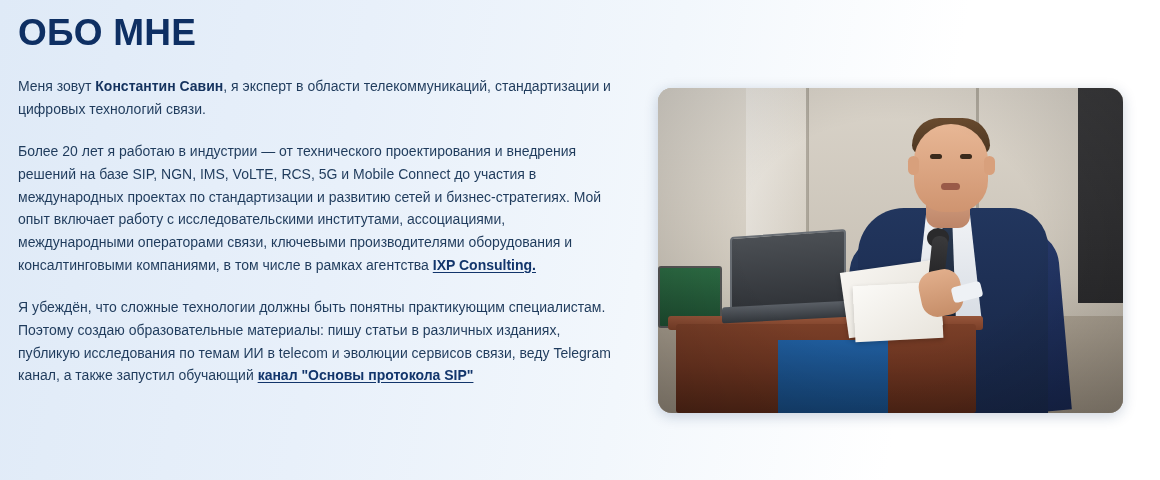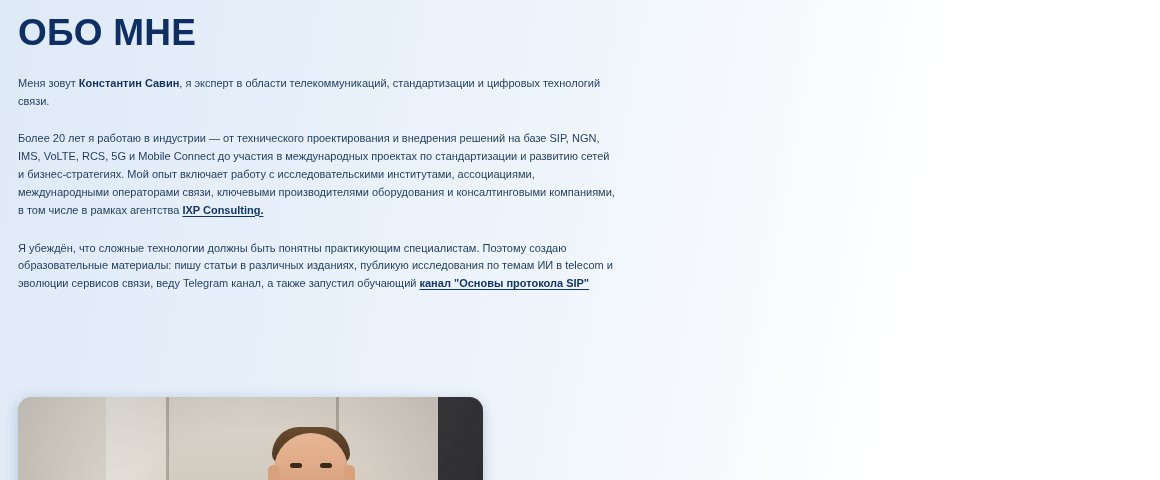--- a/index.html
+++ b/index.html
@@ -13,42 +13,41 @@
     font-family: "Liberation Sans", sans-serif;
     background: #ffffff;
   }
   .page {
     position: relative;
     width: 1160px;
     height: 480px;
     background: linear-gradient(100deg, #dfeaf7 0%, #e8f0fa 30%, #f2f7fc 55%, #ffffff 78%, #ffffff 100%);
     box-sizing: border-box;
     display: flex;
-    flex-direction: column;
   }
   .left-col {
     width: 640px;
     padding: 14px 0 0 18px;
     box-sizing: border-box;
   }
   .right-col {
     flex: 1;
     position: relative;
   }
   h1.section-title {
     margin: 0 0 22px 0;
     font-size: 37px;
     line-height: 1.05;
     font-weight: bold;
     color: #0e2f63;
     letter-spacing: 0.2px;
   }
   p.para {
     margin: 0 0 20px 0;
-    font-size: 11px;
+    font-size: 14px;
     line-height: 1.62;
     color: #1f3b5c;
     max-width: 600px;
   }
   p.para:last-child {
     margin-bottom: 16px;
   }
   .bold-name {
     font-weight: bold;
     color: #14325e;

